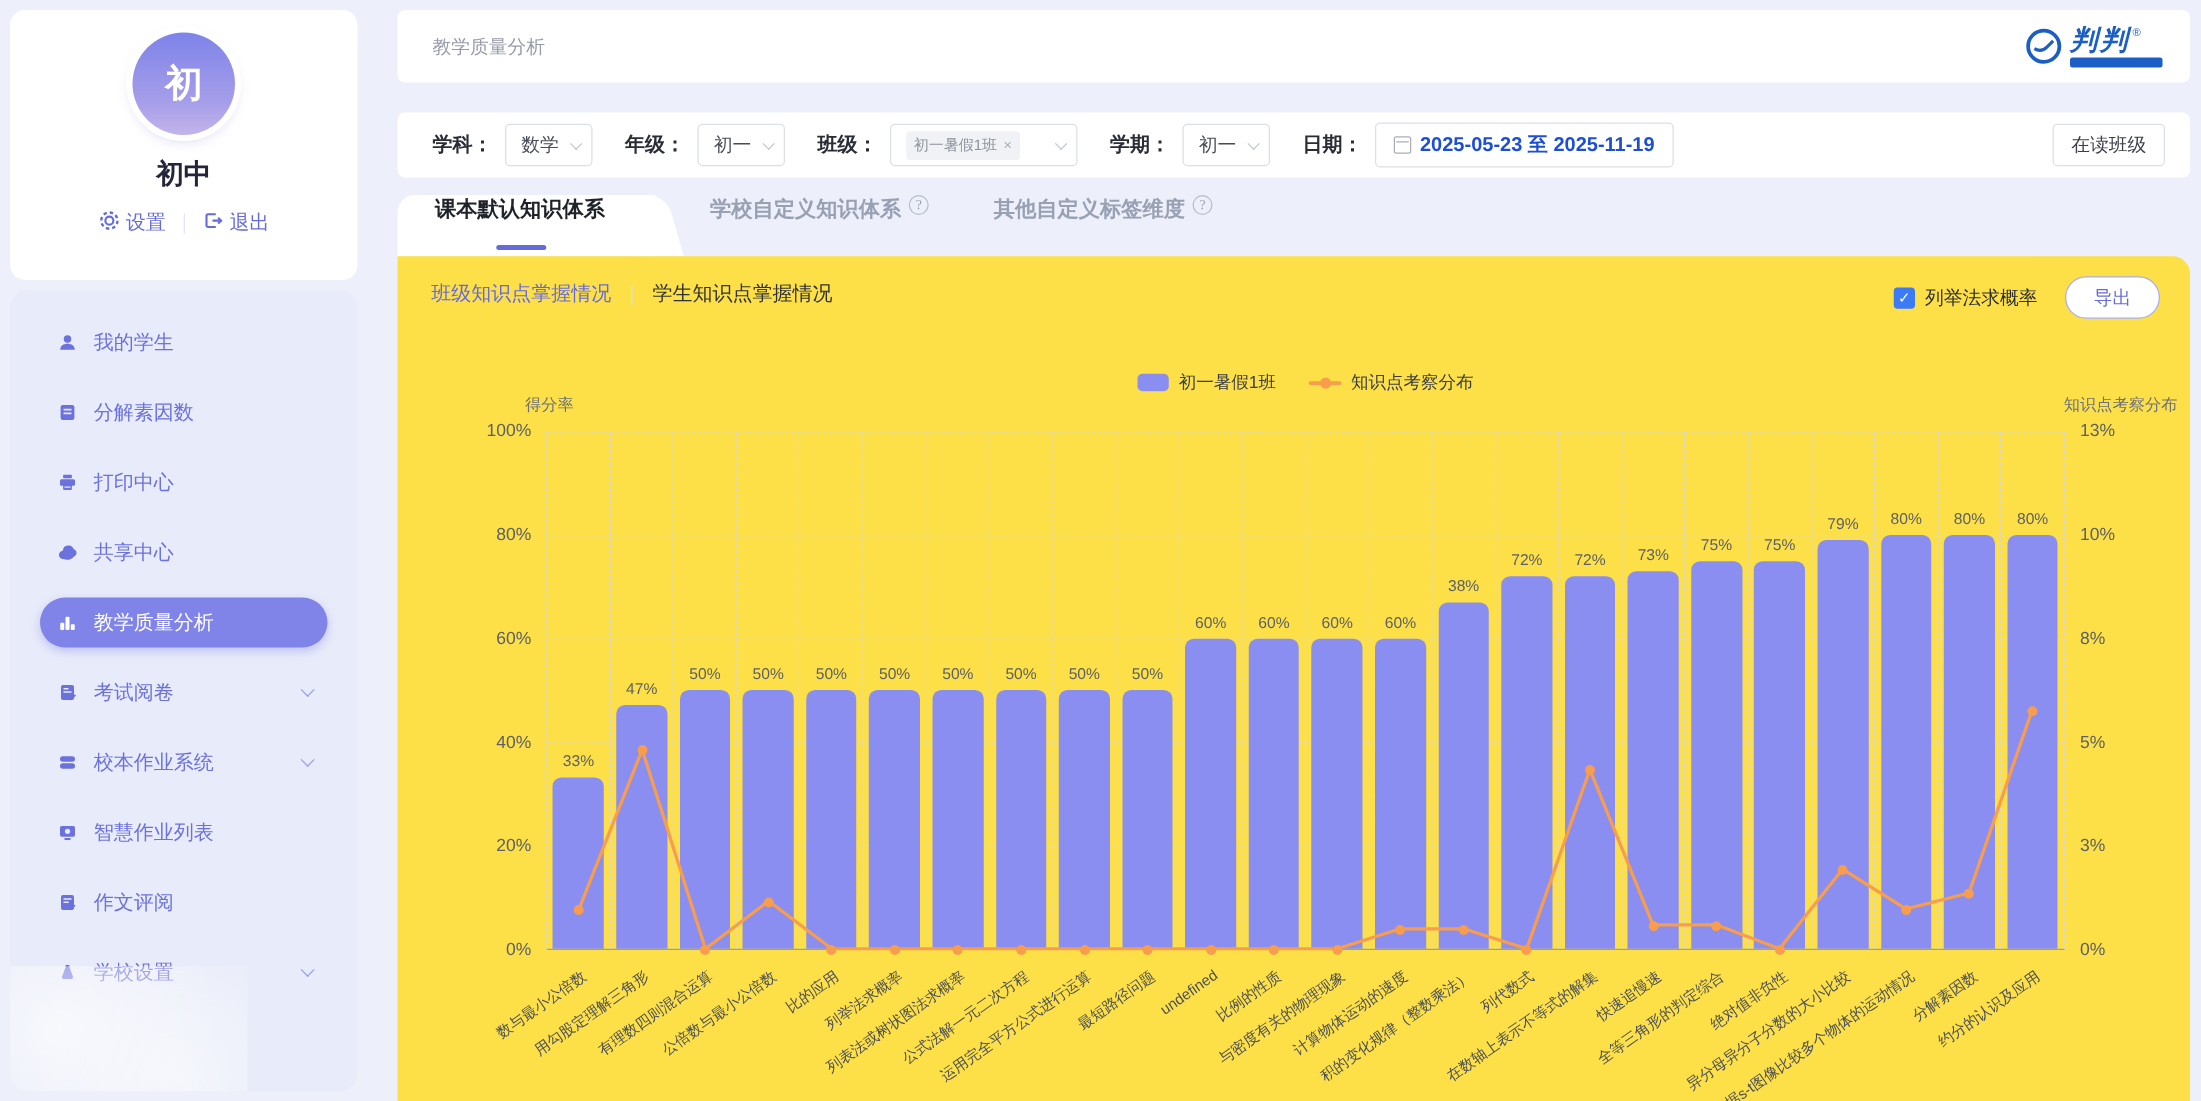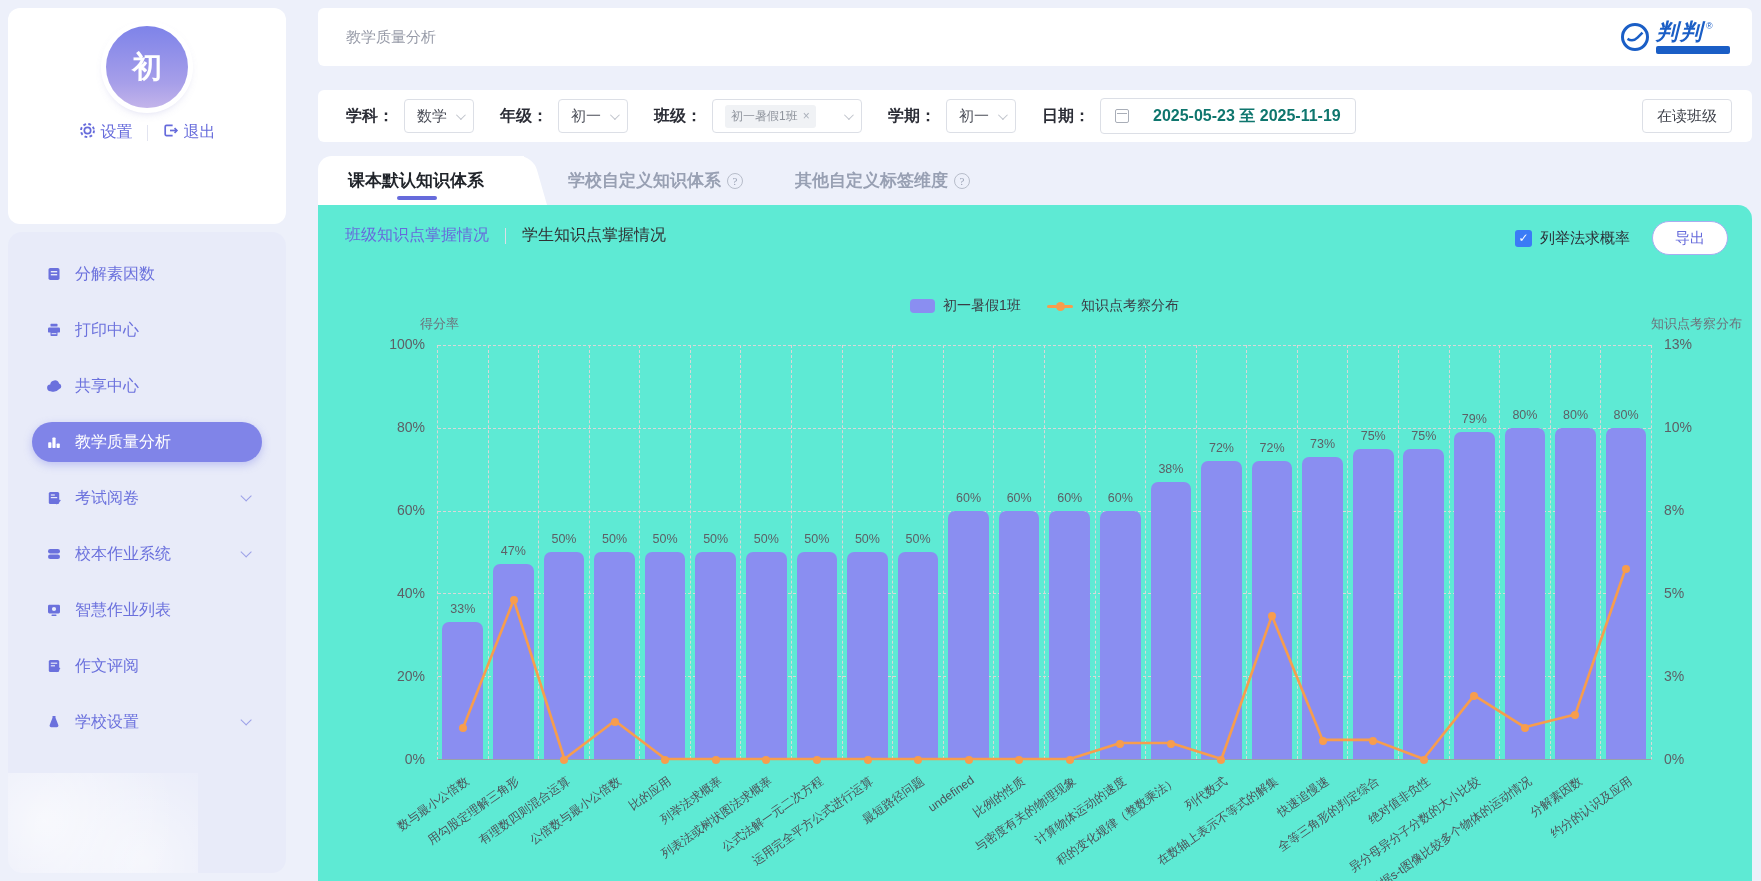--- a/index.html
+++ b/index.html
@@ -52,44 +52,44 @@
   .fgroup { display:flex; align-items:center; gap:10px; }
   .flabel { font-size:16px; font-weight:bold; color:#2b2d36; }
   .select { position:relative; display:flex; align-items:center; border:1px solid #dcdfe6; border-radius:4px;
             height:34px; padding:0 26px 0 12px; font-size:15px; color:#4a4d57; background:#fff; cursor:pointer; }
   .select .chev { position:absolute; right:10px; width:7px; height:7px; border-right:1.4px solid #c0c4cc;
                   border-bottom:1.4px solid #c0c4cc; transform:rotate(45deg) translateY(-2px); }
   .select.wide { min-width:150px; }
   .tag { background:#f0f2f5; color:#8e939c; border-radius:3px; font-size:12px; padding:3px 6px;
          display:inline-flex; align-items:center; gap:5px; }
   .tag .x { color:#aab0ba; cursor:pointer; font-size:12px; }
-  .datebox { display:flex; align-items:center; gap:24px; border:1px solid #dcdfe6; border-radius:4px;
-             height:36px; padding:0 14px; font-size:16px; font-weight:bold; color:#0f766e; cursor:pointer; }
+  .datebox { display:flex; align-items:center; gap:7px; border:1px solid #dcdfe6; border-radius:4px;
+             height:36px; padding:0 14px; font-size:16px; font-weight:bold; color:#1d4ed8; cursor:pointer; }
   .cal { width:14px; height:14px; border:1.4px solid #a9aeb8; border-radius:2px; position:relative; }
   .cal::before { content:''; position:absolute; left:1px; right:1px; top:2.5px; height:1.4px; background:#a9aeb8; }
   .spacer { flex:1; }
   .ghost-btn { border:1px solid #dcdfe6; background:#fff; border-radius:4px; height:34px; padding:0 14px;
                font-size:15px; color:#3c3f48; cursor:pointer; }
 
   
   .tabs { position:absolute; top:148px; left:0; right:0; height:49px; display:flex; align-items:center; }
-  .tab { font-size:17px; font-weight:bold; color:#98a0b3; display:flex; align-items:center; gap:6px;
+  .tab { font-size:17px; font-weight:bold; color:#98a0b3; display:flex; gap:6px;
          padding:0 26px; cursor:pointer; height:100%;font-family:Liberation Serif, serif; }
   .tab.active { position:relative; background:#fff; border-top-left-radius:14px; color:#1f2329;
                 padding:0 40px 0 30px; }
   .tab.active::after { content:''; position:absolute; top:0; right:-16px; width:44px; height:100%;
                        background:#fff; transform:skewX(16deg); border-top-right-radius:14px; z-index:0; }
   .tab.active .tab-text { position:relative; z-index:1; }
   .tab.active .underline { position:absolute; bottom:5px; left:50%; transform:translateX(-60%);
                            width:40px; height:4px; border-radius:2px; background:#666bdb; z-index:1; }
   .help { width:16px; height:16px; border:1px solid #b7bdca; border-radius:50%; font-size:11px; font-weight:normal;
           color:#98a0b3; display:inline-flex; align-items:center; justify-content:center; }
 
   
-  .card { position:absolute; top:197px; left:0; right:0; bottom:-8px; background:#5eead4;
+  .card { position:absolute; top:197px; left:0; right:0; bottom:-8px; background:#fde047;
           border-radius:0 14px 0 0; }
   .subtabs { position:absolute; top:20px; left:27px; display:flex; align-items:center; gap:16px; font-size:16px; }
   .subtab { cursor:pointer; color:#303133; }
   .subtab.active { color:#666bdb; }
   .subtab-sep { width:1px; height:16px; background:#dcdfe6; }
   .controls { position:absolute; top:16px; right:24px; display:flex; align-items:center; gap:22px; }
   .chk { display:flex; align-items:center; gap:8px; font-size:15px; color:#2b2d36; cursor:pointer; }
   .chk .box { width:17px; height:17px; border-radius:3px; background:#3b7bf6; color:#fff; font-size:12px;
               display:flex; align-items:center; justify-content:center; }
   .export-btn { border:1px solid #a9adf1; color:#666bdb; background:#fff; border-radius:17px;
@@ -123,40 +123,48 @@
   .tick.r { text-align:left; }
 </style>
 </head>
 <body>
 
 <div class="sidebar">
   <div class="profile-card">
     <div class="avatar">
         <span>初</span>
       </div>
+    <div class="profile-name">初中</div>
     <div class="profile-actions">
       <span class="act">
         <svg width="17" height="17" viewBox="0 0 16 16" fill="none" stroke="#666bdb">
           <circle cx="8" cy="8" r="3" stroke-width="1.6"></circle>
           <circle cx="8" cy="8" r="6.1" stroke-width="1.8" stroke-dasharray="2.6 2.2"></circle>
         </svg>
         <span>设置</span>
       </span>
       <span class="sep"></span>
       <span class="act">
         <svg width="17" height="17" viewBox="0 0 16 16" fill="none" stroke="#666bdb" stroke-width="1.6">
           <path d="M10 3.2H4.2a1.2 1.2 0 0 0-1.2 1.2v7.2a1.2 1.2 0 0 0 1.2 1.2H10"></path>
           <path d="M7.5 8h6.5"></path>
             <path d="M11.8 5.8L14 8l-2.2 2.2"></path>
         </svg>
         <span>退出</span>
       </span>
     </div>
   </div>
   <div class="menu" id="menu">
+      <div class="menu-item">
+        <svg width="16" height="16" viewBox="0 0 16 16" fill="#6b71dd">
+          <circle cx="8" cy="5.2" r="3"></circle>
+          <path d="M2.2 13.8c0-3.2 2.6-4.8 5.8-4.8s5.8 1.6 5.8 4.8z"></path>
+        </svg>
+        <span>我的学生</span>
+      </div>
       <div class="menu-item">
         <svg width="16" height="16" viewBox="0 0 16 16" fill="#6b71dd">
           <rect x="2.5" y="2" width="11" height="12" rx="1.8"></rect>
           <rect x="4.8" y="5" width="6.4" height="1.4" fill="#e8ebf9"></rect>
           <rect x="4.8" y="8" width="6.4" height="1.4" fill="#e8ebf9"></rect>
         </svg>
         <span>分解素因数</span>
       </div>
       <div class="menu-item">
         <svg width="16" height="16" viewBox="0 0 16 16" fill="#6b71dd">

